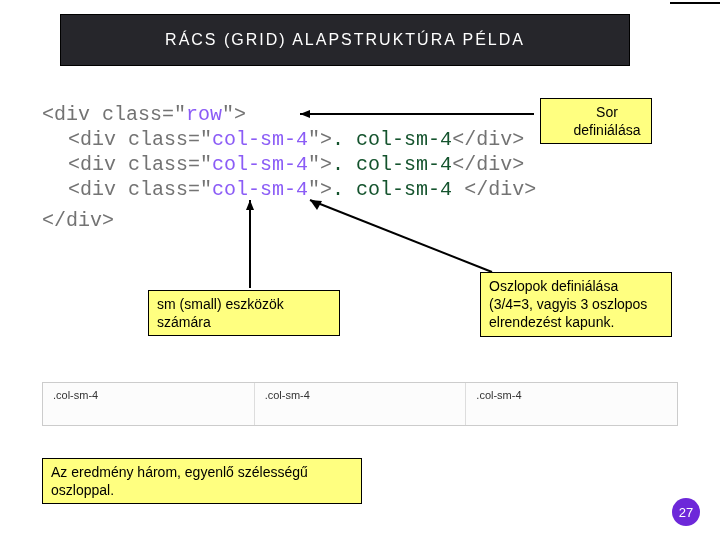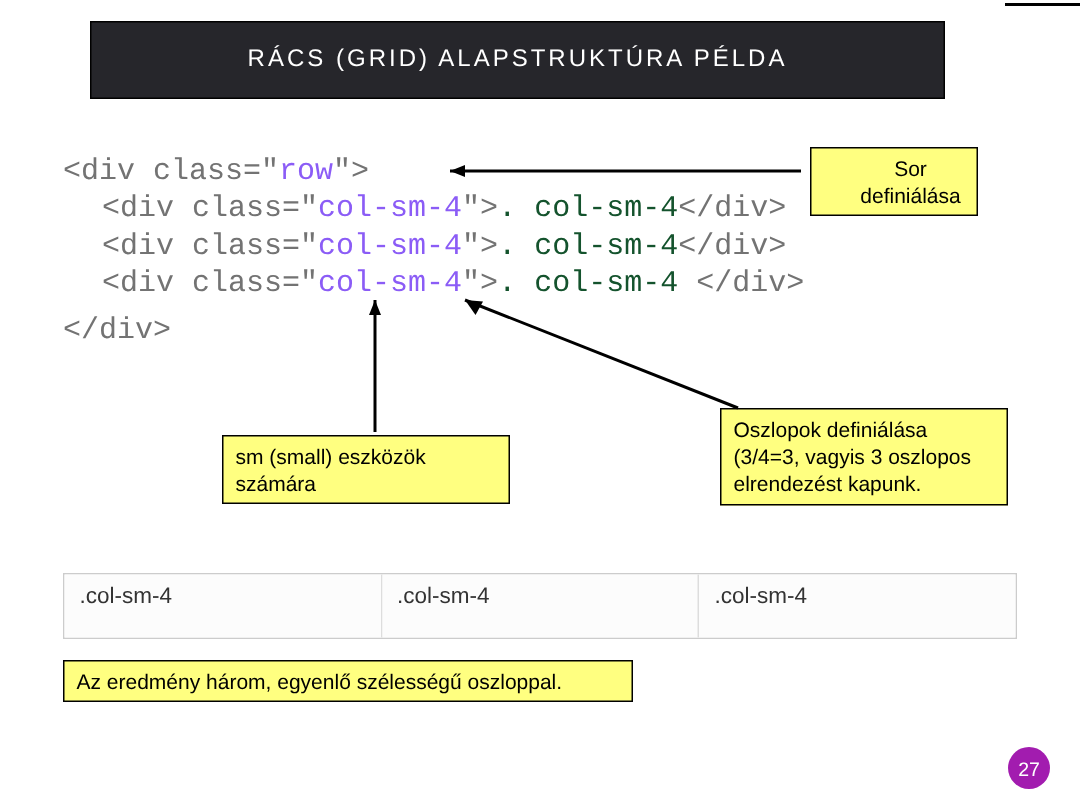--- a/index.html
+++ b/index.html
@@ -60,60 +60,60 @@
     top: 290px;
     left: 148px;
     width: 192px;
   }
   .callout.col-def {
     top: 272px;
     right: 48px;
     width: 192px;
   }
   .callout.result {
-    top: 440px;
+    top: 458px;
     left: 42px;
-    width: 380px;
+    width: 320px;
   }
   .demo-table {
     position: absolute;
     top: 382px;
     left: 42px;
     right: 42px;
     height: 44px;
     border: 1px solid #ccc;
     background: #fefefe;
     display: flex;
   }
   .demo-cell {
     flex: 1;
     border-right: 1px solid #ddd;
     padding: 6px 10px;
-    font-size: 15px;
+    font-size: 11px;
     color: #333;
     display: flex;
     align-items: flex-start;
     background: #fcfcfc;
   }
   .demo-cell:last-child { border-right: none; }
   .horiz-line {
     position: absolute;
     background: #000;
     height: 2px;
     top: 2px;
     right: -4px;
   }
   .page-num {
     position: absolute;
     bottom: 14px;
     right: 20px;
     width: 28px;
     height: 28px;
     border-radius: 50%;
-    background: #a21caf;
+    background: #6d28d9;
     color: #fff;
     font-size: 13px;
     display: flex;
     align-items: center;
     justify-content: center;
   }
   svg.arrow { position: absolute; overflow: visible; pointer-events: none; }
 </style>
 </head>
 <body>

